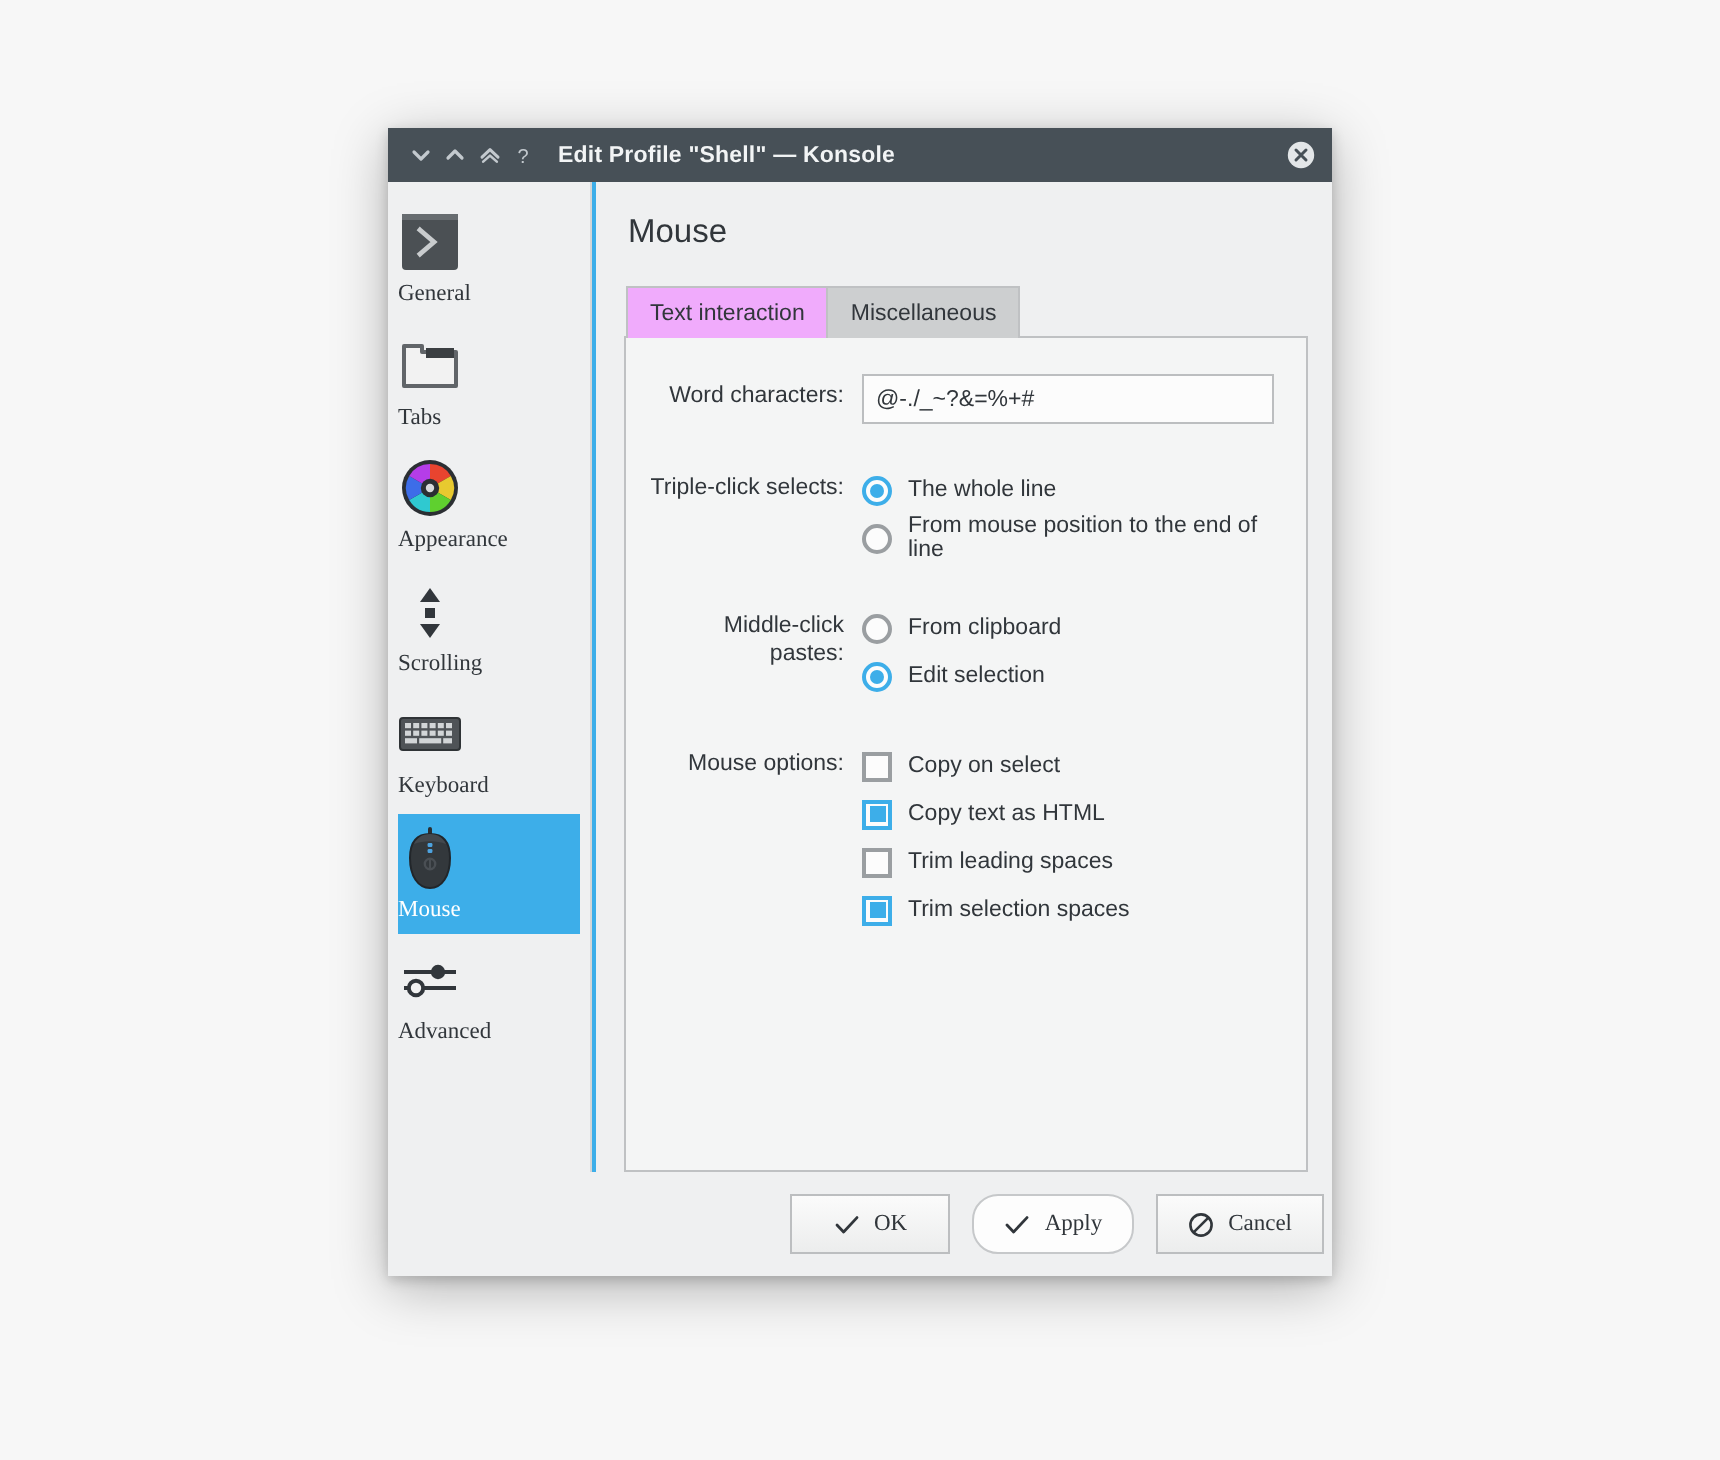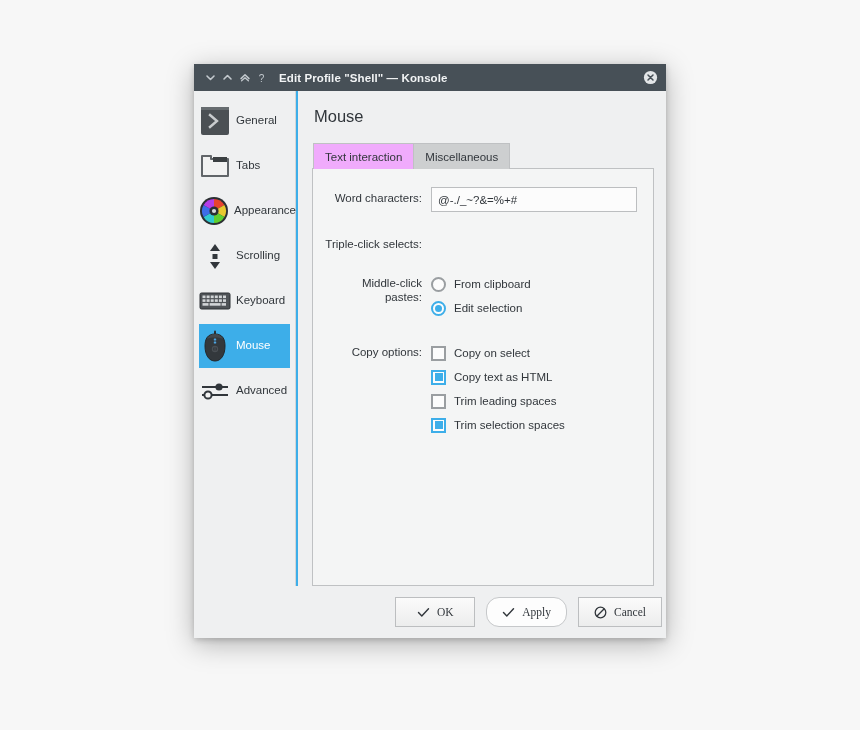--- a/index.html
+++ b/index.html
@@ -78,23 +78,23 @@
     background: #eff0f1;
     border-right: 1px solid #d4d6d7;
     padding-top: 8px;
     flex: 0 0 auto;
   }
   .side-item {
     width: 91px;
     margin: 0 auto 1px auto;
     padding: 6px 0 6px 0;
     display: flex;
-    flex-direction: row;
-    align-items: center;
+    flex-direction: column;
     gap: 5px;
+    font-family: Liberation Serif, serif;
   }
   .side-item.selected { background: #3daee9; }
   .side-icon {
     width: 32px; height: 32px;
     display: flex; align-items: center; justify-content: center;
   }
   .side-label {
     font-size: 11.5px;
     color: #31363b;
     line-height: 1;
@@ -437,20 +437,30 @@
             <div class="row-label">Word characters:</div>
             <div class="row-field">
               <input id="word-chars-input" type="text" value="@-./_~?&amp;=%+#" style="">
             </div>
           </div>
 
           <div class="gap"></div>
 
           <div class="form-row">
             <div class="row-label">Triple-click selects:</div>
+            <div class="row-field">
+              <div class="opt">
+                <span class="radio on"></span>
+                <span class="opt-label">The whole line</span>
+              </div>
+              <div class="opt">
+                <span class="radio"></span>
+                <span class="opt-label">From mouse position to the end of line</span>
+              </div>
+            </div>
           </div>
 
           <div class="gap"></div>
 
           <div class="form-row">
             <div class="row-label">Middle-click pastes:</div>
             <div class="row-field">
               <div class="opt">
                 <span class="radio"></span>
                 <span class="opt-label">From clipboard</span>
@@ -458,21 +468,21 @@
               <div class="opt">
                 <span class="radio on"></span>
                 <span class="opt-label">Edit selection</span>
               </div>
             </div>
           </div>
 
           <div class="gap"></div>
 
           <div class="form-row">
-            <div class="row-label">Copy options:</div>
+            <div class="row-label">Mouse options:</div>
             <div class="row-field">
               <div class="opt">
                 <span class="cbox"></span>
                 <span class="opt-label">Copy on select</span>
               </div>
               <div class="opt">
                 <span class="cbox on"></span>
                 <span class="opt-label">Copy text as HTML</span>
               </div>
               <div class="opt">

